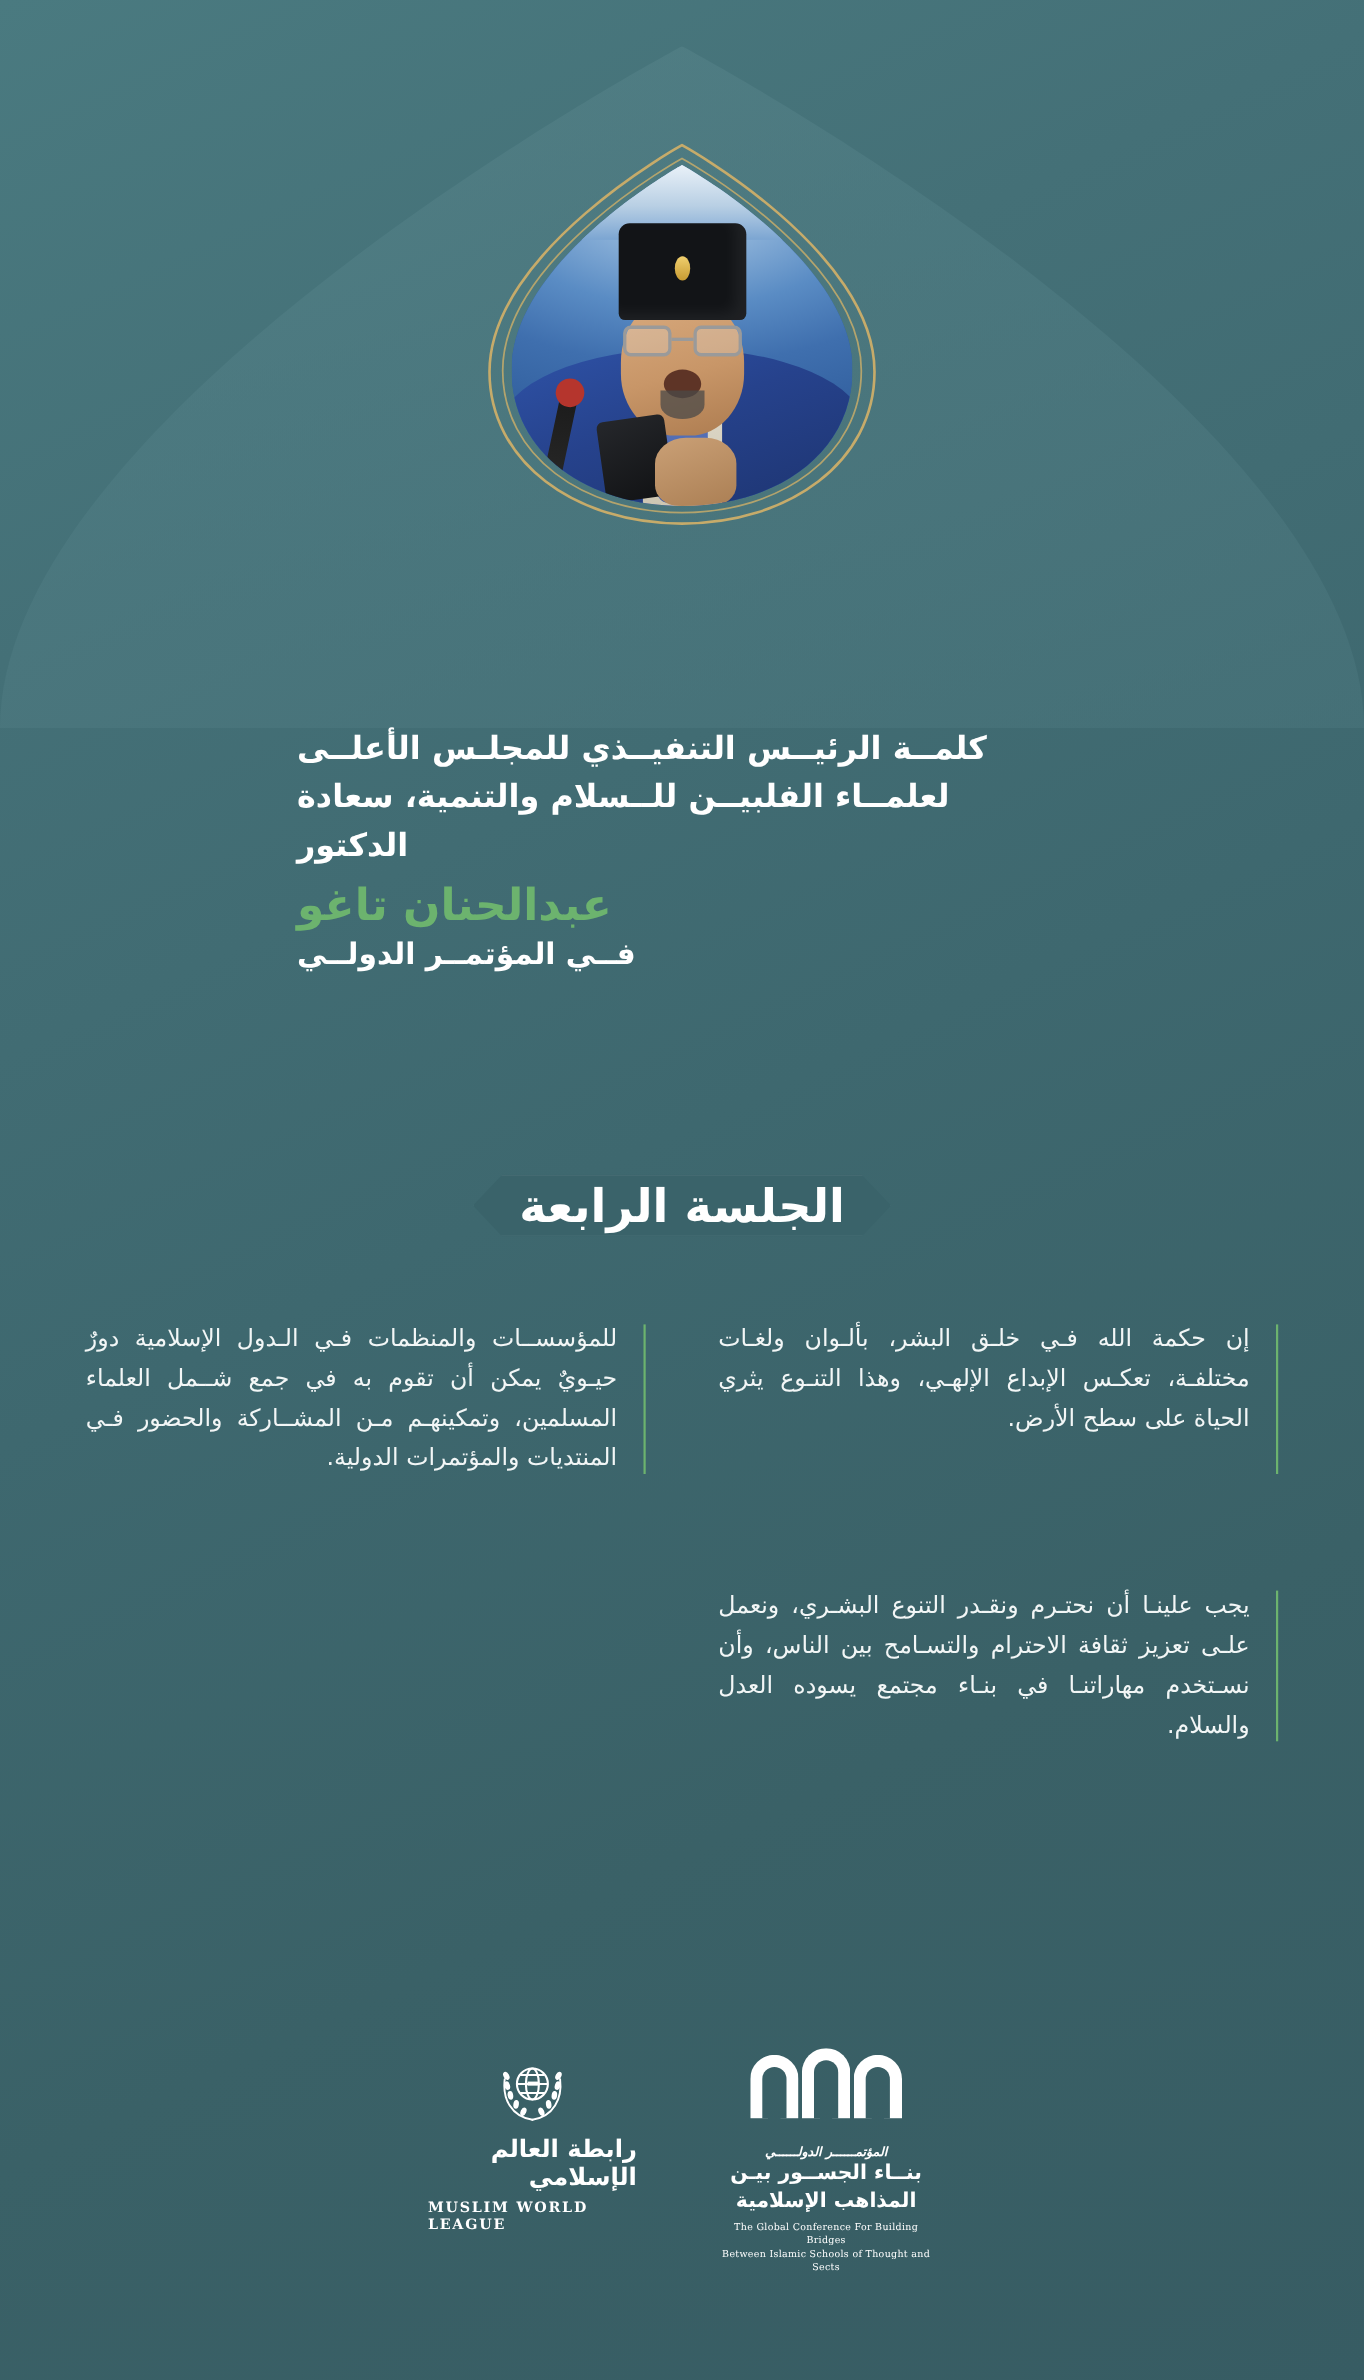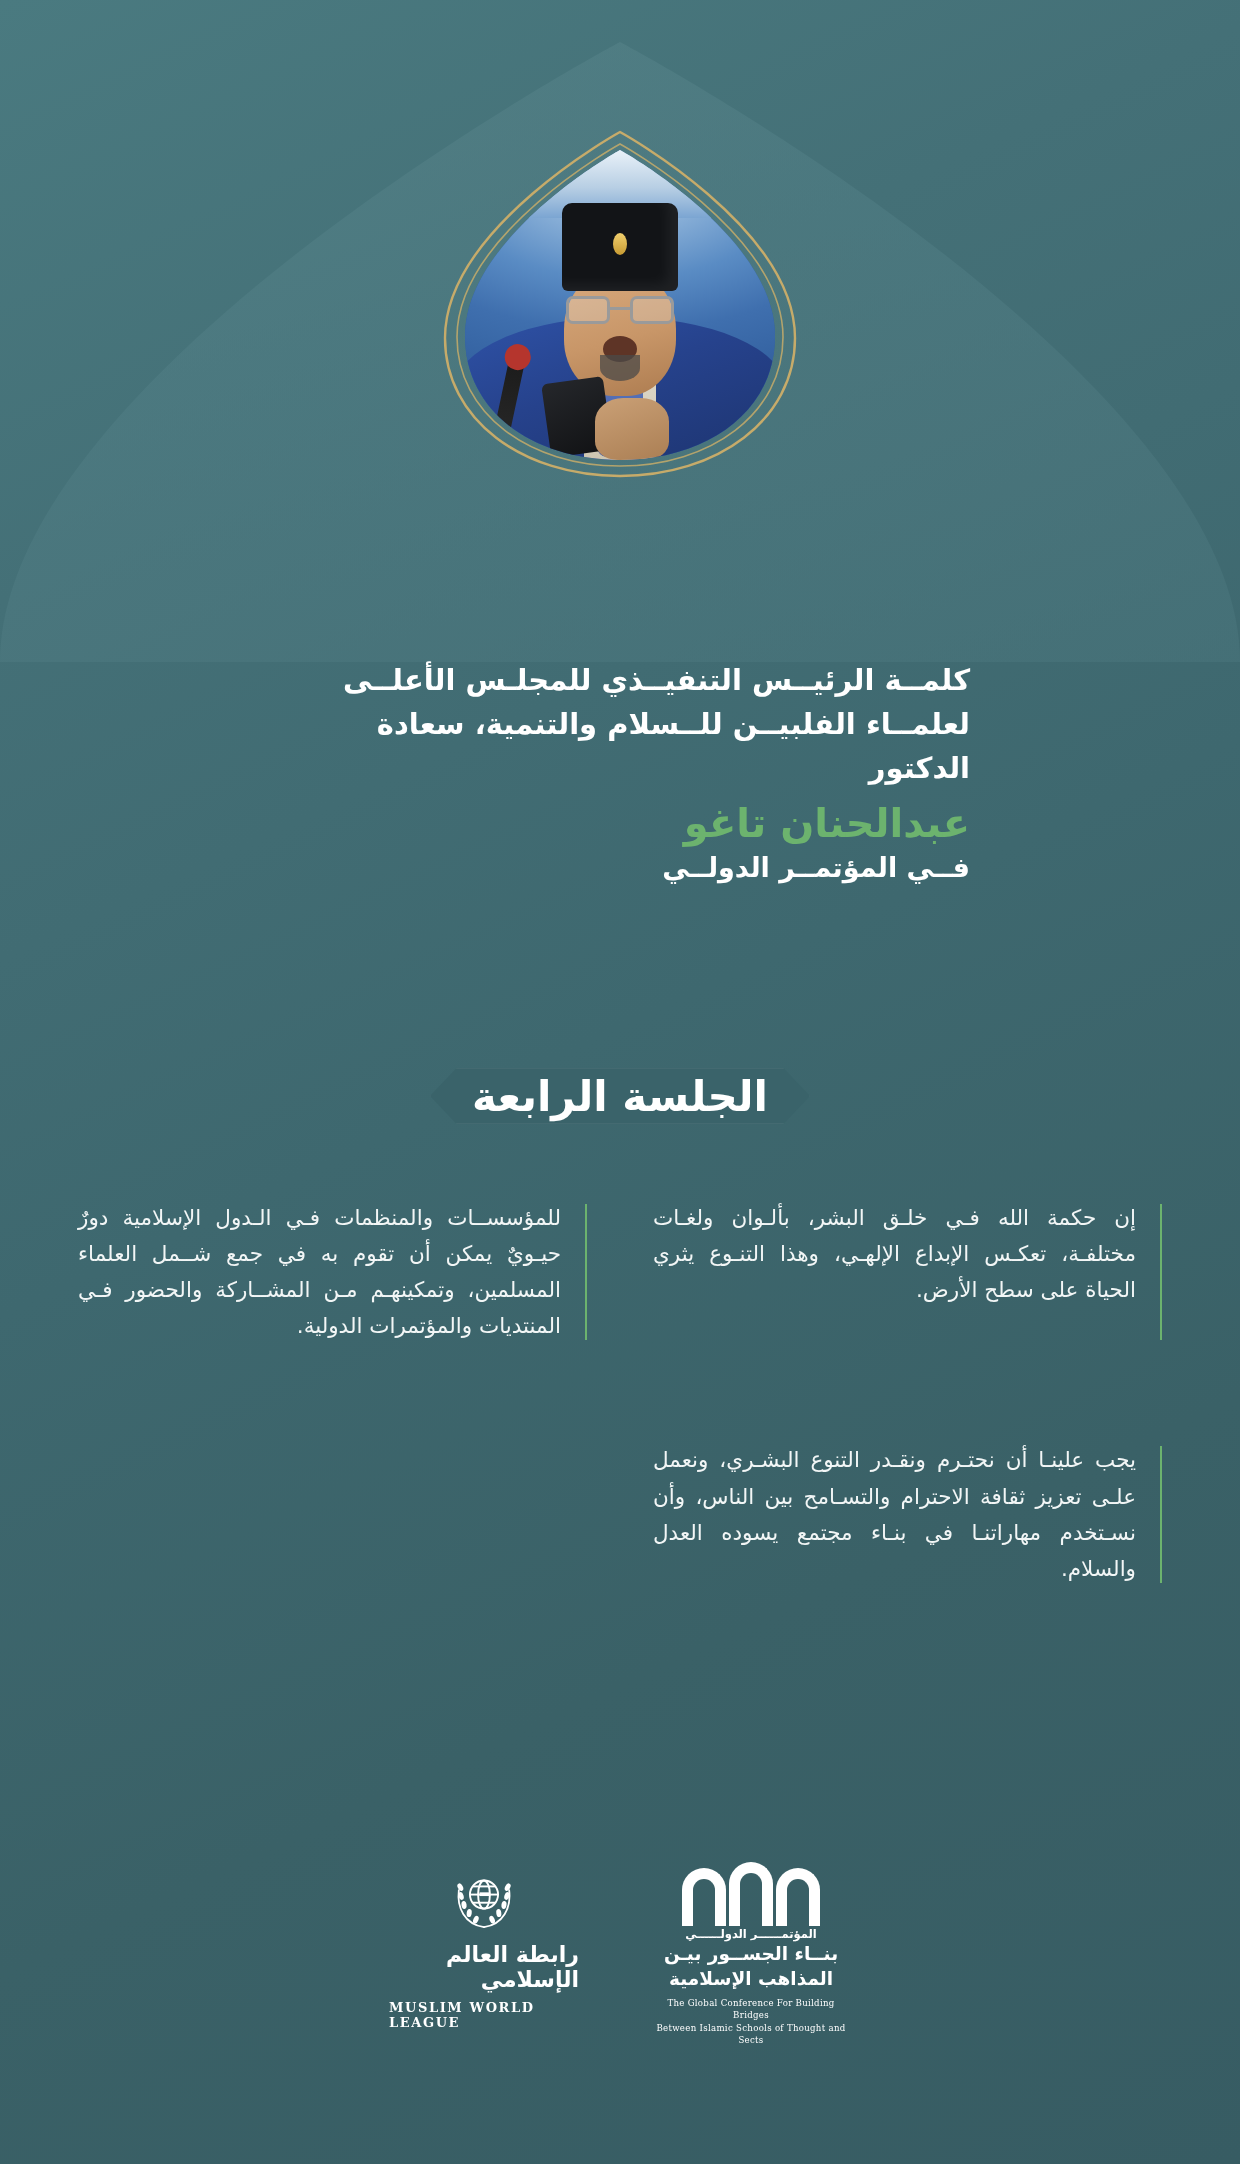--- a/index.html
+++ b/index.html
@@ -86,21 +86,21 @@
   .ph-mic:after{content:"";position:absolute;left:-5px;top:-12px;width:26px;height:26px;
       border-radius:50%;background:#b5352d;}
   .ph-hand{position:absolute;left:42%;bottom:0;width:74px;height:62px;border-radius:38% 38% 30% 30%;
       background:linear-gradient(160deg,#caa076,#ab7f54);}
   .ph-phone{position:absolute;left:26%;bottom:2%;width:62px;height:74px;border-radius:6px;
       background:linear-gradient(160deg,#25272b,#111214);transform:rotate(-8deg);}
 
   
   .center-col{
     position:absolute; left:50%; transform:translateX(-50%);
-    width:700px; text-align:right;
+    width:700px; text-align:left;
   }
 
   .intro{
     top:658px;
     color:#ffffff;
     font-size:29px;
     line-height:1.52;
     font-weight:600;
     letter-spacing:.2px;
   }
@@ -178,21 +178,21 @@
   }
 
   .logo-bb{ width:200px; text-align:center; color:#fff; }
   .bb-arches{ display:flex; justify-content:center; align-items:flex-end; gap:3px; height:64px; }
   .bb-arches span{
     display:block; width:44px; height:58px;
     border:11px solid #ffffff; border-bottom:0;
     border-radius:22px 22px 0 0;
   }
   .bb-arches span.mid{ height:64px; }
-  .bb-ar-small{ font-size:11.5px; letter-spacing:2px; margin-top:1px; font-weight:600; }
+  .bb-ar-small{ font-size:11.5px; letter-spacing:2px; margin-top:23px; font-weight:600;font-style:italic; }
   .bb-ar-big{ font-size:18.5px; font-weight:800; line-height:1.22; margin-top:2px; }
   .bb-en{ font-family:"DejaVu Serif","Liberation Serif",serif; font-size:8.6px;
           line-height:1.4; margin-top:7px; letter-spacing:.3px; direction:ltr; }
 
   .logo-mwl{ width:190px; color:#fff; }
   .mwl-emblem{ height:74px; display:flex; align-items:center; justify-content:center; }
   .mwl-ar{ font-size:22px; font-weight:700; margin-top:6px; letter-spacing:.5px; }
   .mwl-en{ font-family:"DejaVu Serif","Liberation Serif",serif; font-size:13px;
            font-weight:700; letter-spacing:1.6px; margin-top:8px; direction:ltr; }
 </style>

